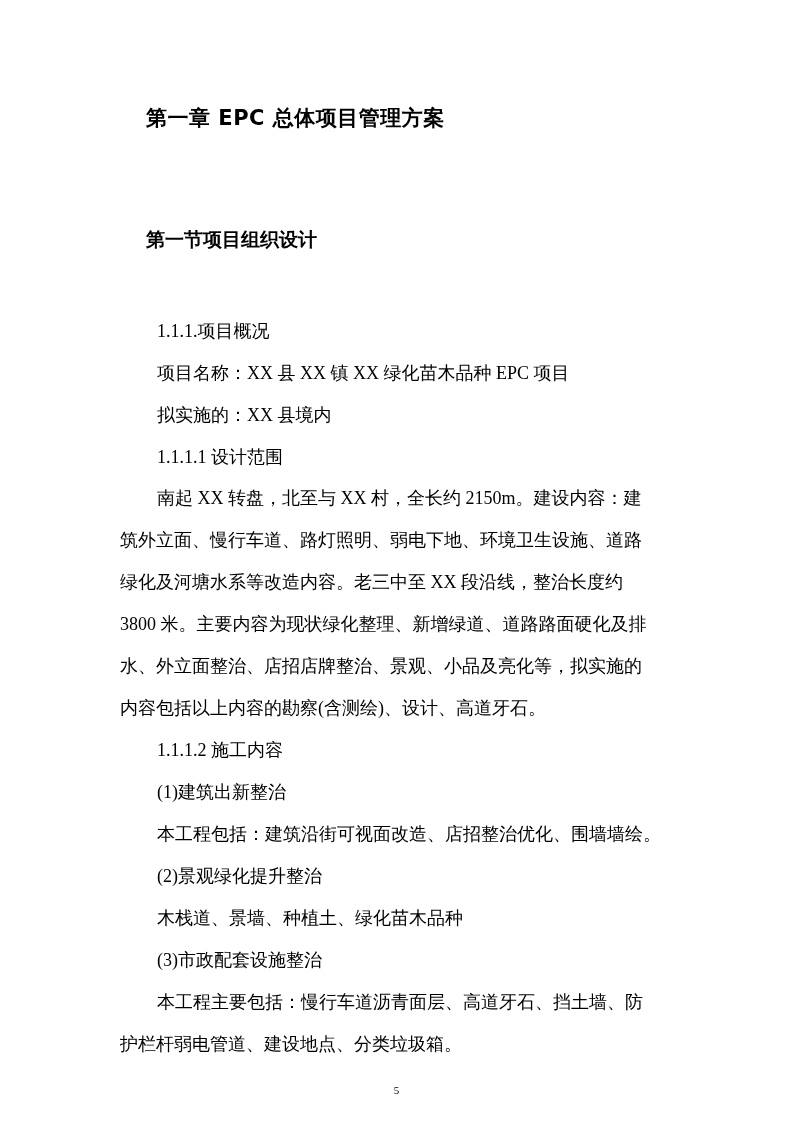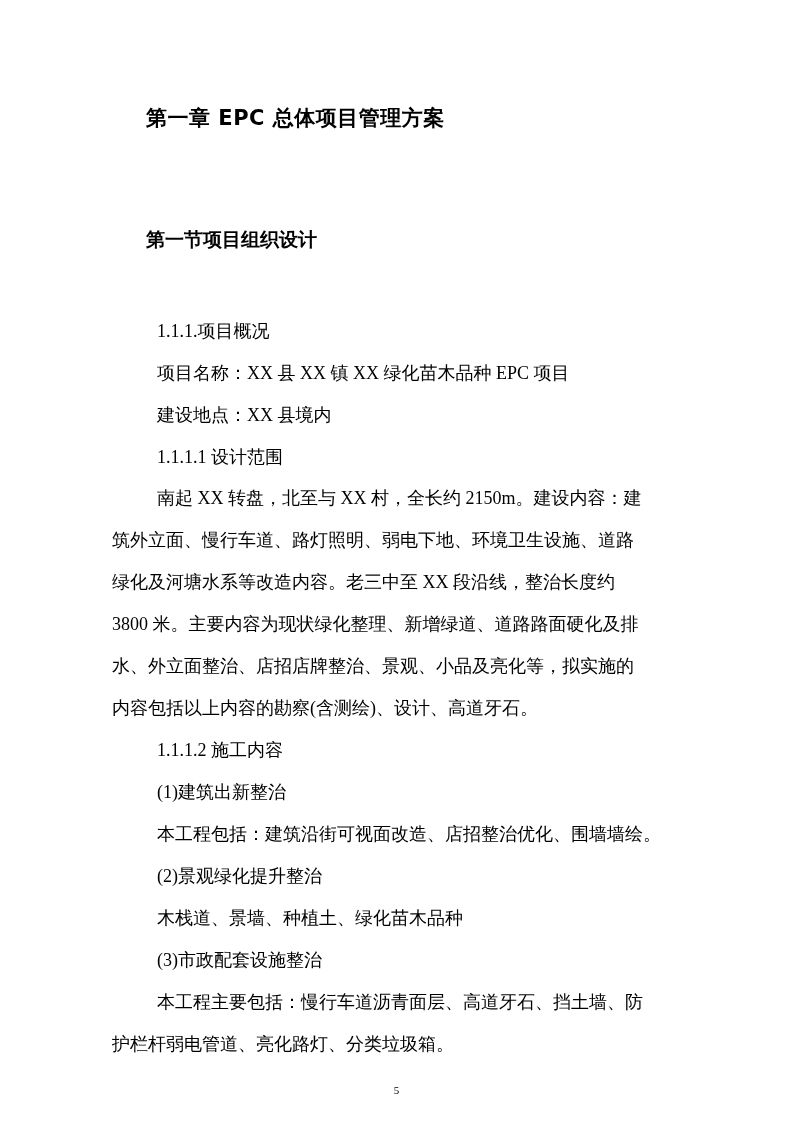--- a/index.html
+++ b/index.html
@@ -12,46 +12,46 @@
     .section {
       position: absolute; left: 146px; top: 226px;
       font-family: Liberation Serif, serif; font-weight: bold;
       font-size: 19px; line-height: 28px; white-space: nowrap;
     }
     .line {
       position: absolute; font-family: "Liberation Serif", "DejaVu Serif", serif;
       font-size: 18px; line-height: 26px; white-space: nowrap; margin-top: 22px;
     }
     .ind { left: 157px; }
-    .flush { left: 112px; }
+    .flush { left: 120px; }
     .pagenum {
       position: absolute; left: 0; width: 793px; top: 1084px; text-align: center;
       font-family: "Liberation Serif", serif; font-size: 11px;
     }
   </style>
 </head>
 <body>
 
 <div>
   <div class="title">第一章  EPC 总体项目管理方案</div>
   <div class="section">第一节项目组织设计</div>
 
   <div class="line ind" style="top:296px">1.1.1.项目概况</div>
   <div class="line ind" style="top:338px">项目名称：XX 县 XX 镇 XX 绿化苗木品种 EPC 项目</div>
-  <div class="line ind" style="top:380px">建设地点：XX 县境内</div>
+  <div class="line ind" style="top:380px">拟实施的：XX 县境内</div>
   <div class="line ind" style="top:422px">1.1.1.1 设计范围</div>
   <div class="line ind" style="top:463px">南起 XX 转盘，北至与 XX 村，全长约 2150m。建设内容：建</div>
   <div class="line flush" style="top:505px">筑外立面、慢行车道、路灯照明、弱电下地、环境卫生设施、道路</div>
   <div class="line flush" style="top:547px">绿化及河塘水系等改造内容。老三中至 XX 段沿线，整治长度约</div>
   <div class="line flush" style="top:589px">3800 米。主要内容为现状绿化整理、新增绿道、道路路面硬化及排</div>
   <div class="line flush" style="top:631px">水、外立面整治、店招店牌整治、景观、小品及亮化等，拟实施的</div>
   <div class="line flush" style="top:673px">内容包括以上内容的勘察(含测绘)、设计、高道牙石。</div>
   <div class="line ind" style="top:715px">1.1.1.2 施工内容</div>
   <div class="line ind" style="top:757px">(1)建筑出新整治</div>
   <div class="line ind" style="top:799px">本工程包括：建筑沿街可视面改造、店招整治优化、围墙墙绘。</div>
   <div class="line ind" style="top:841px">(2)景观绿化提升整治</div>
   <div class="line ind" style="top:883px">木栈道、景墙、种植土、绿化苗木品种</div>
   <div class="line ind" style="top:925px">(3)市政配套设施整治</div>
   <div class="line ind" style="top:967px">本工程主要包括：慢行车道沥青面层、高道牙石、挡土墙、防</div>
-  <div class="line flush" style="top:1009px">护栏杆弱电管道、亮化路灯、分类垃圾箱。</div>
+  <div class="line flush" style="top:1009px">护栏杆弱电管道、建设地点、分类垃圾箱。</div>
 
   <div class="pagenum">5</div>
 </div>
 
 </body></html>

